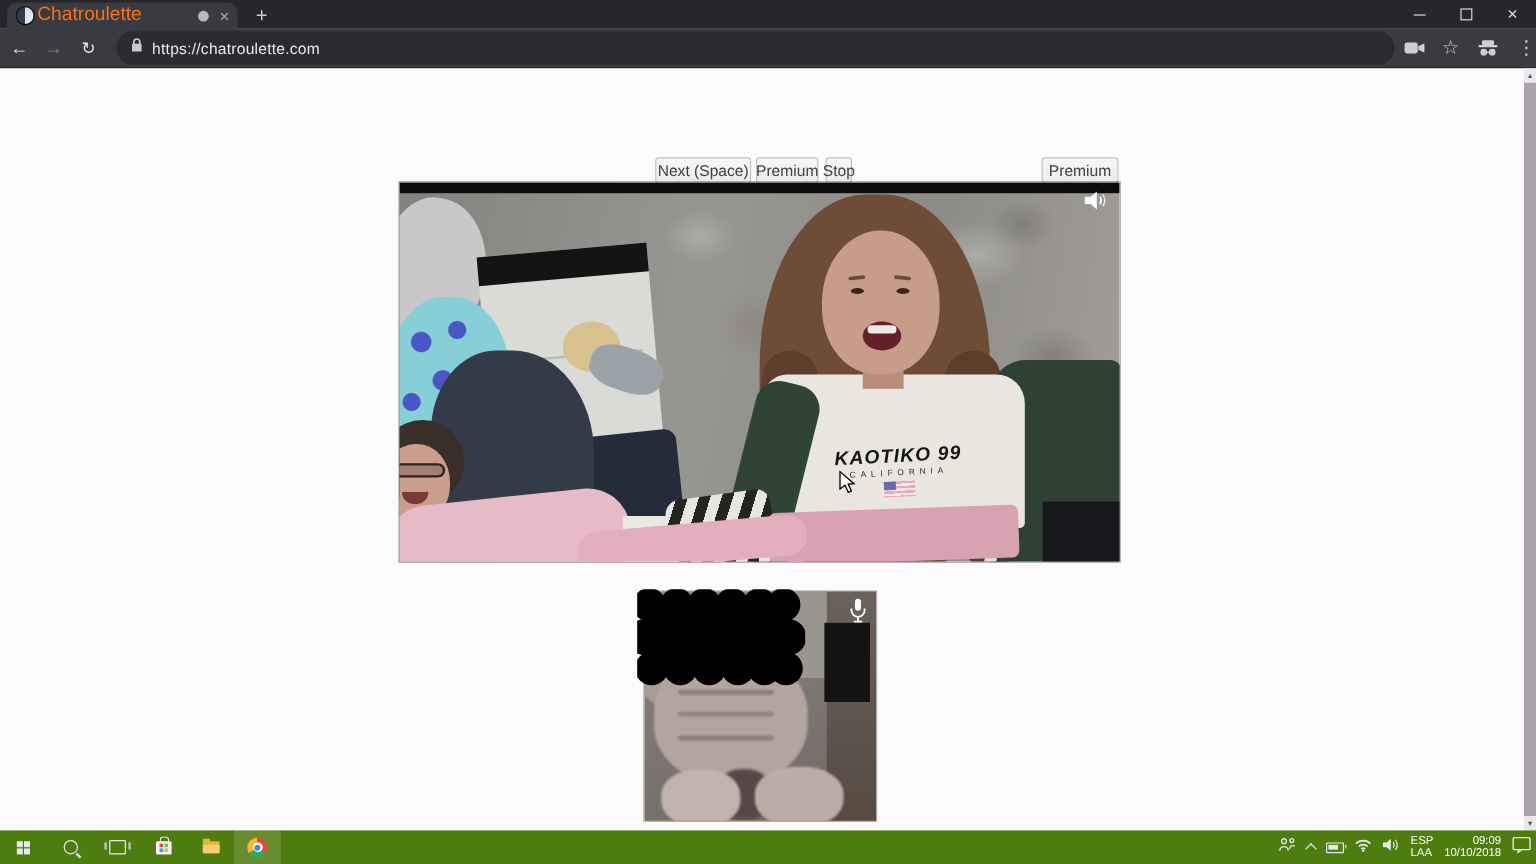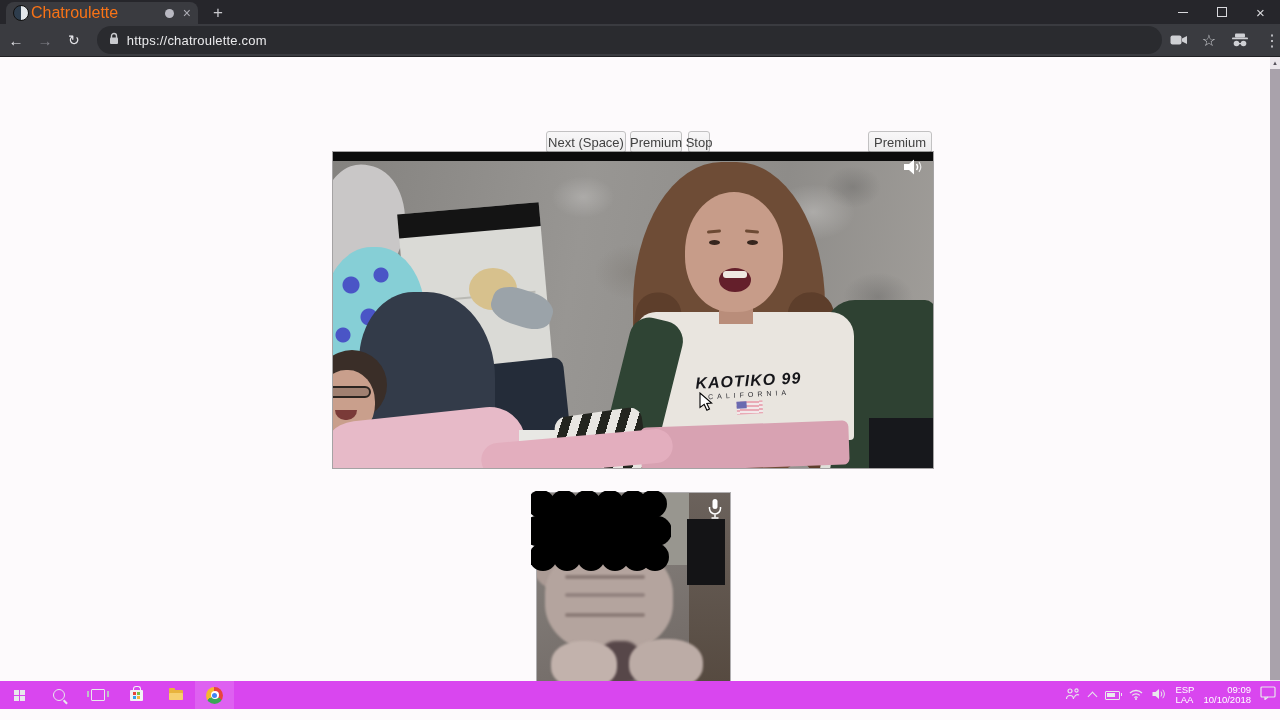--- a/index.html
+++ b/index.html
@@ -144,21 +144,21 @@
   .sv-blob{position:absolute;left:-6px;top:-2px;}
   .sv-mic{position:absolute;left:167px;top:4px;width:22px;height:24px;}
 
   
   .scrollbar{position:absolute;right:0;top:57px;width:10px;height:635px;background:#ece7ec;}
   .scroll-arrow{position:absolute;left:0;width:10px;height:12px;display:flex;align-items:center;
                 justify-content:center;font-size:7px;color:#57525c;}
   .scroll-thumb{position:absolute;left:0;top:12px;width:10px;height:611px;background:#a9a2ab;}
 
   
-  .taskbar{position:absolute;left:0;bottom:11px;width:1280px;height:28px;background:#d946ef;
+  .taskbar{position:absolute;left:0;bottom:0;width:1280px;height:28px;background:#4d7c0f;
            display:flex;align-items:flex-start;color:#e8e8ec;}
   .tb-slot{width:39px;height:28px;display:flex;align-items:center;justify-content:center;position:relative;}
   .tb-slot.active{background:rgba(255,255,255,.14);}
   .win-logo{display:grid;grid-template-columns:5px 5px;grid-template-rows:5px 5px;gap:1px;}
   .win-logo span{background:#e8e8ec;}
   .search-glyph{position:relative;width:10px;height:10px;border:1.6px solid #e8e8ec;border-radius:50%;}
   .search-glyph::after{content:"";position:absolute;right:-4px;bottom:-3px;width:5px;height:1.6px;
        background:#e8e8ec;transform:rotate(45deg);}
   .taskview-glyph{position:relative;width:12px;height:10px;border:1.5px solid #e8e8ec;border-radius:1px;}
   .taskview-glyph::before{content:"";position:absolute;left:-5px;top:1px;width:2px;height:6px;background:#bfbfc7;}

